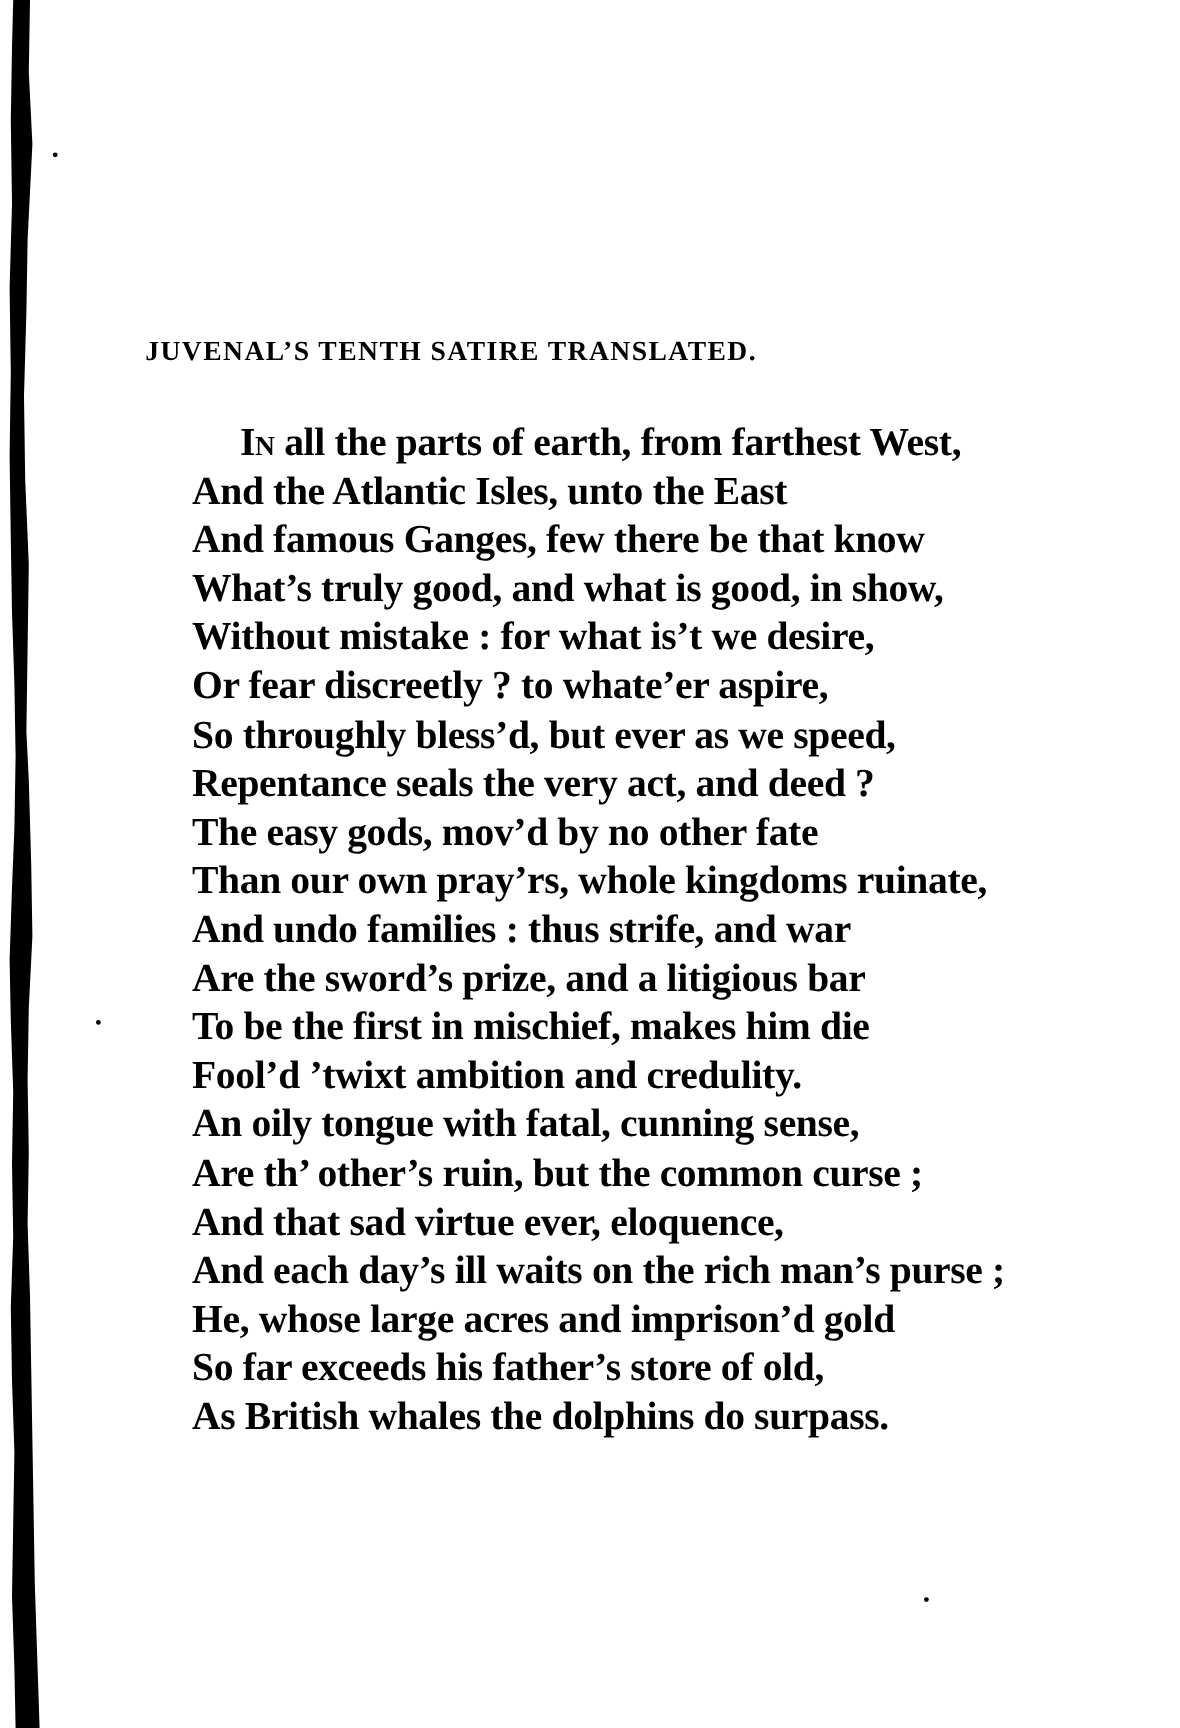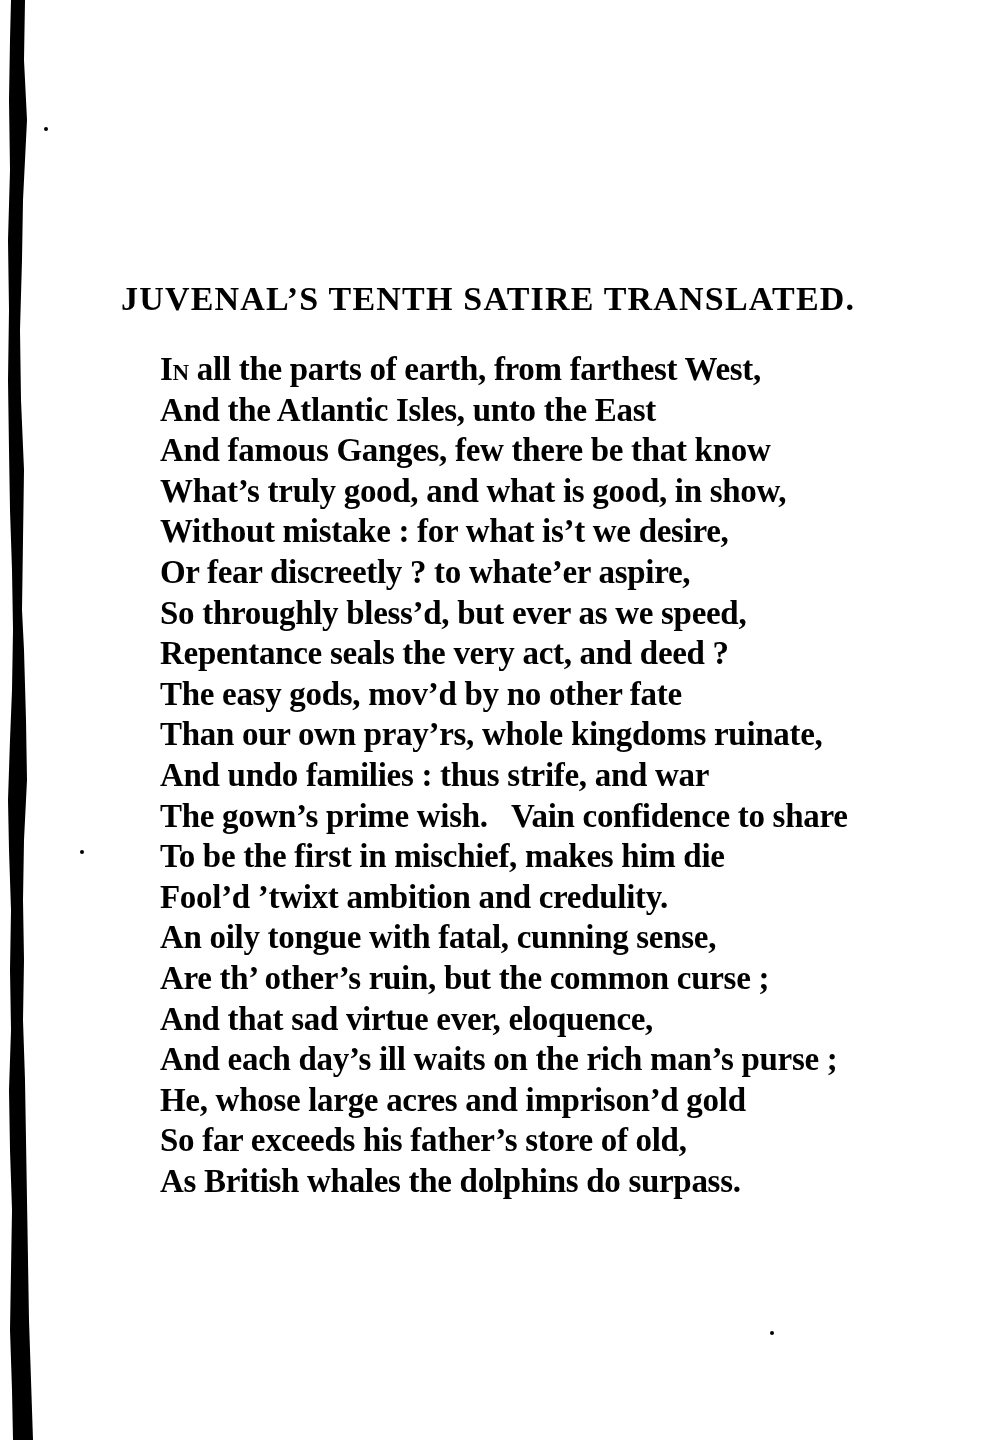--- a/index.html
+++ b/index.html
@@ -24,21 +24,21 @@
     left: 0;
     top: 0;
     width: 60px;
     height: 1440px;
     pointer-events: none;
   }
   .page-title {
     position: absolute;
     left: 121px;
     top: 280px;
-    font-size: 34px;
+    font-size: 23px;
     font-weight: 700;
     letter-spacing: 1.2px;
     white-space: pre;
   }
   .poem {
     position: absolute;
     left: 160px;
     top: 349px;
     font-size: 33px;
     font-weight: 700;
@@ -47,20 +47,21 @@
   .poem-line {
     height: 40.6px;
     line-height: 40.6px;
     white-space: pre; 
   }
   .poem-line.indent {
     padding-left: 30px;
   }
   .lead-smallcaps {
     font-variant: small-caps;
+    margin-left: 40px;
   }
   .ink-speck {
     position: absolute;
     width: 4px;
     height: 4px;
     background: #000;
     border-radius: 50%;
   }
 </style>
 </head>
@@ -89,21 +90,21 @@
     <div class="poem-line"><span>And the Atlantic Isles, unto the East</span></div>
     <div class="poem-line"><span>And famous Ganges, few there be that know</span></div>
     <div class="poem-line"><span>What’s truly good, and what is good, in show,</span></div>
     <div class="poem-line"><span>Without mistake : for what is’t we desire,</span></div>
     <div class="poem-line"><span>Or fear discreetly ? to whate’er aspire,</span></div>
     <div class="poem-line"><span>So throughly bless’d, but ever as we speed,</span></div>
     <div class="poem-line"><span>Repentance seals the very act, and deed ?</span></div>
     <div class="poem-line"><span>The easy gods, mov’d by no other fate</span></div>
     <div class="poem-line"><span>Than our own pray’rs, whole kingdoms ruinate,</span></div>
     <div class="poem-line"><span>And undo families : thus strife, and war</span></div>
-    <div class="poem-line"><span>The gown’s prime wish.   Vain confidence to share</span></div>
+    <div class="poem-line"><span>Are the sword’s prize, and a litigious bar</span></div>
     <div class="poem-line"><span>To be the first in mischief, makes him die</span></div>
     <div class="poem-line"><span>Fool’d ’twixt ambition and credulity.</span></div>
     <div class="poem-line"><span>An oily tongue with fatal, cunning sense,</span></div>
     <div class="poem-line"><span>Are th’ other’s ruin, but the common curse ;</span></div>
     <div class="poem-line"><span>And that sad virtue ever, eloquence,</span></div>
     <div class="poem-line"><span>And each day’s ill waits on the rich man’s purse ;</span></div>
     <div class="poem-line"><span>He, whose large acres and imprison’d gold</span></div>
     <div class="poem-line"><span>So far exceeds his father’s store of old,</span></div>
     <div class="poem-line"><span>As British whales the dolphins do surpass.</span></div>
   </div>

